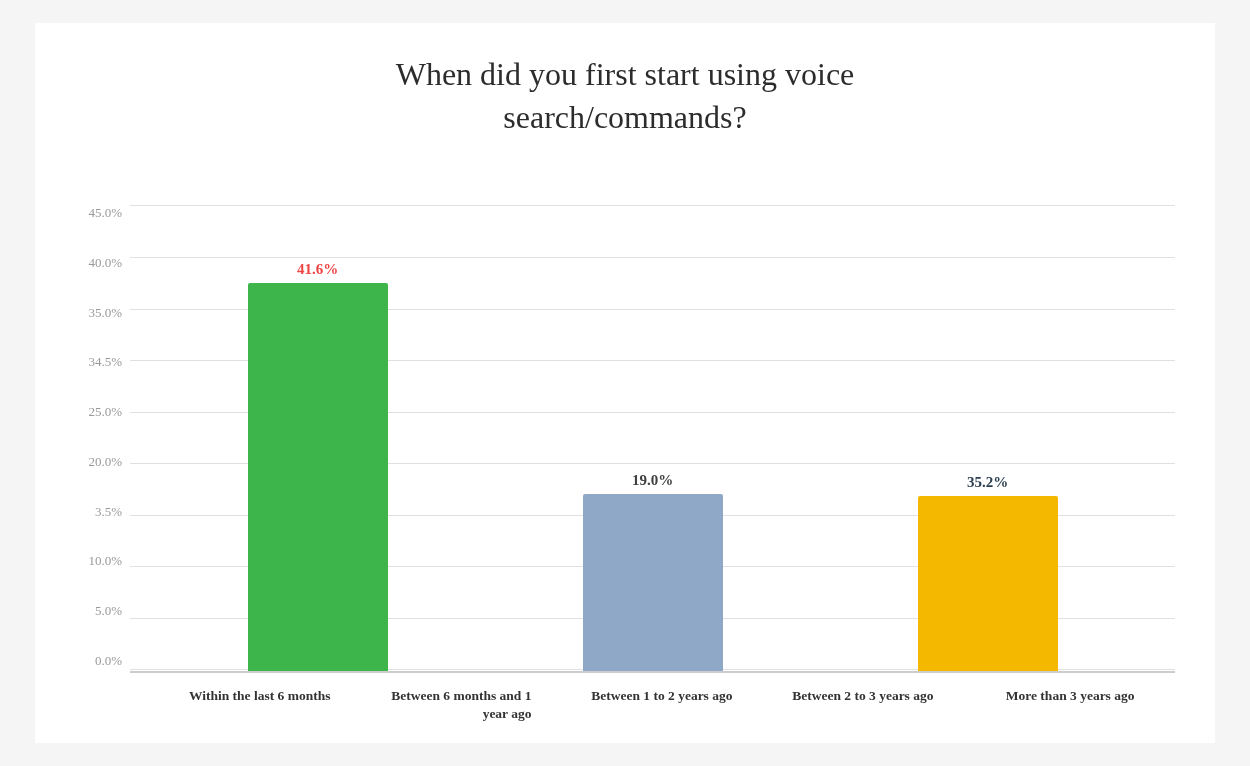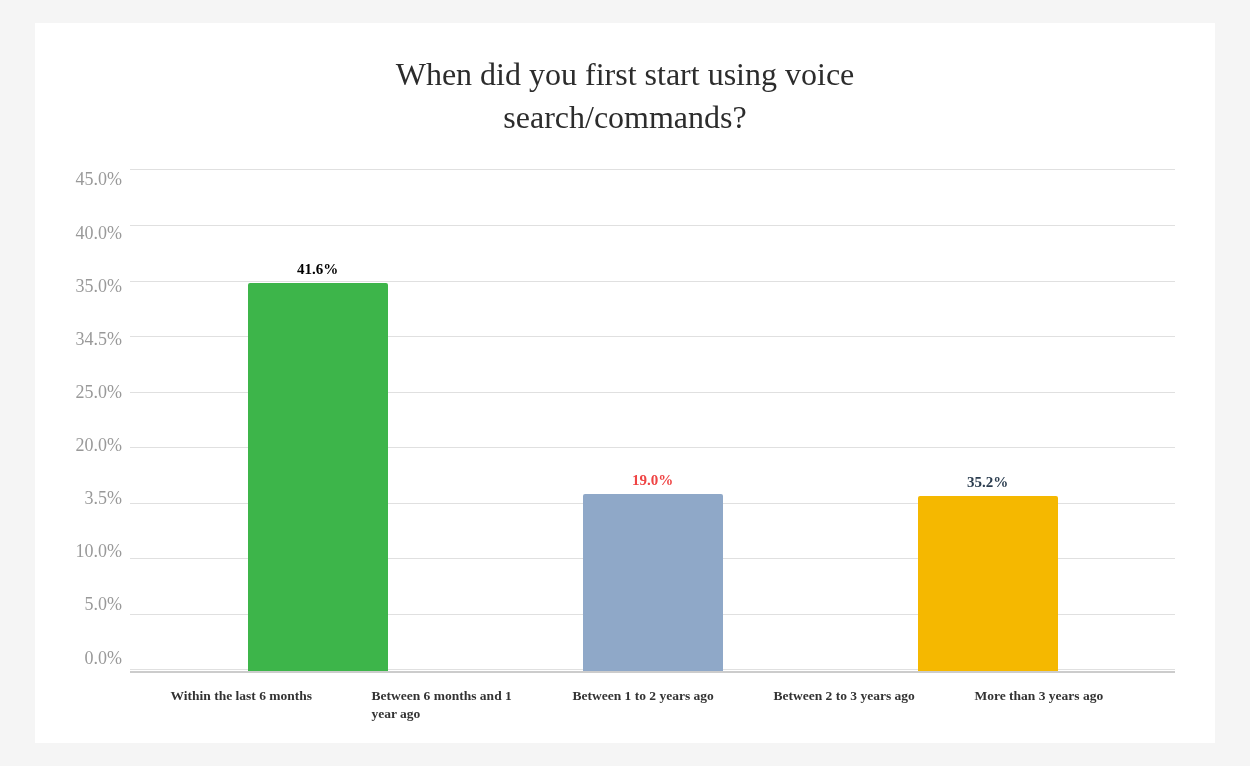--- a/index.html
+++ b/index.html
@@ -16,20 +16,21 @@
     }
 
     .chart-container {
       background: #ffffff;
       width: 1180px;
       height: 720px;
       padding: 30px 40px 20px 40px;
       display: flex;
       flex-direction: column;
       align-items: center;
+      gap: 36px;
     }
 
     .chart-title {
       font-size: 32px;
       font-weight: normal;
       color: #2c2c2c;
       text-align: center;
       margin-bottom: 30px;
       line-height: 1.35;
       max-width: 680px;
@@ -50,21 +51,21 @@
 
     .y-axis {
       display: flex;
       flex-direction: column;
       justify-content: space-between;
       width: 55px;
       padding-bottom: 2px;
     }
 
     .y-label {
-      font-size: 18px;
+      font-size: 13px;
       color: #999;
       text-align: right;
       padding-right: 8px;
     }
 
     .bars-and-grid {
       flex: 1;
       position: relative;
       display: flex;
       flex-direction: column;
@@ -126,21 +127,21 @@
 
     .x-labels {
       display: flex;
       justify-content: space-around;
       padding: 0 20px;
       margin-left: 55px;
     }
 
     .x-label {
       width: 160px;
-      text-align: left;
+      text-align: right;
       font-size: 13.5px;
       font-weight: bold;
       color: #333;
       line-height: 1.35;
       padding-top: 6px;
     }
   </style>
 </head>
 <body>
 
@@ -171,25 +172,25 @@
             <div class="grid-line"></div>
             <div class="grid-line"></div>
             <div class="grid-line"></div>
             <div class="grid-line"></div>
             <div class="grid-line"></div>
             <div class="grid-line"></div>
             <div class="grid-line"></div>
           </div>
         <div class="bars-row" id="bars-row">
             <div class="bar-group">
-              <div class="bar-value" style="color: #000000;">41.6%</div>
+              <div class="bar-value" style="color: #ef4444;">41.6%</div>
               <div class="bar" style="height: 388px; background-color: rgb(61, 181, 74);"></div>
             </div>
             <div class="bar-group">
-              <div class="bar-value" style="color: #ef4444;">19.0%</div>
+              <div class="bar-value" style="color: #404040;">19.0%</div>
               <div class="bar" style="height: 177px; background-color: rgb(143, 168, 200);"></div>
             </div>
             <div class="bar-group">
               <div class="bar-value" style="color: rgb(44, 62, 80);">35.2%</div>
               <div class="bar" style="height: 175px; background-color: rgb(245, 184, 0);"></div>
             </div>
           </div>
       </div>
     </div>
 

